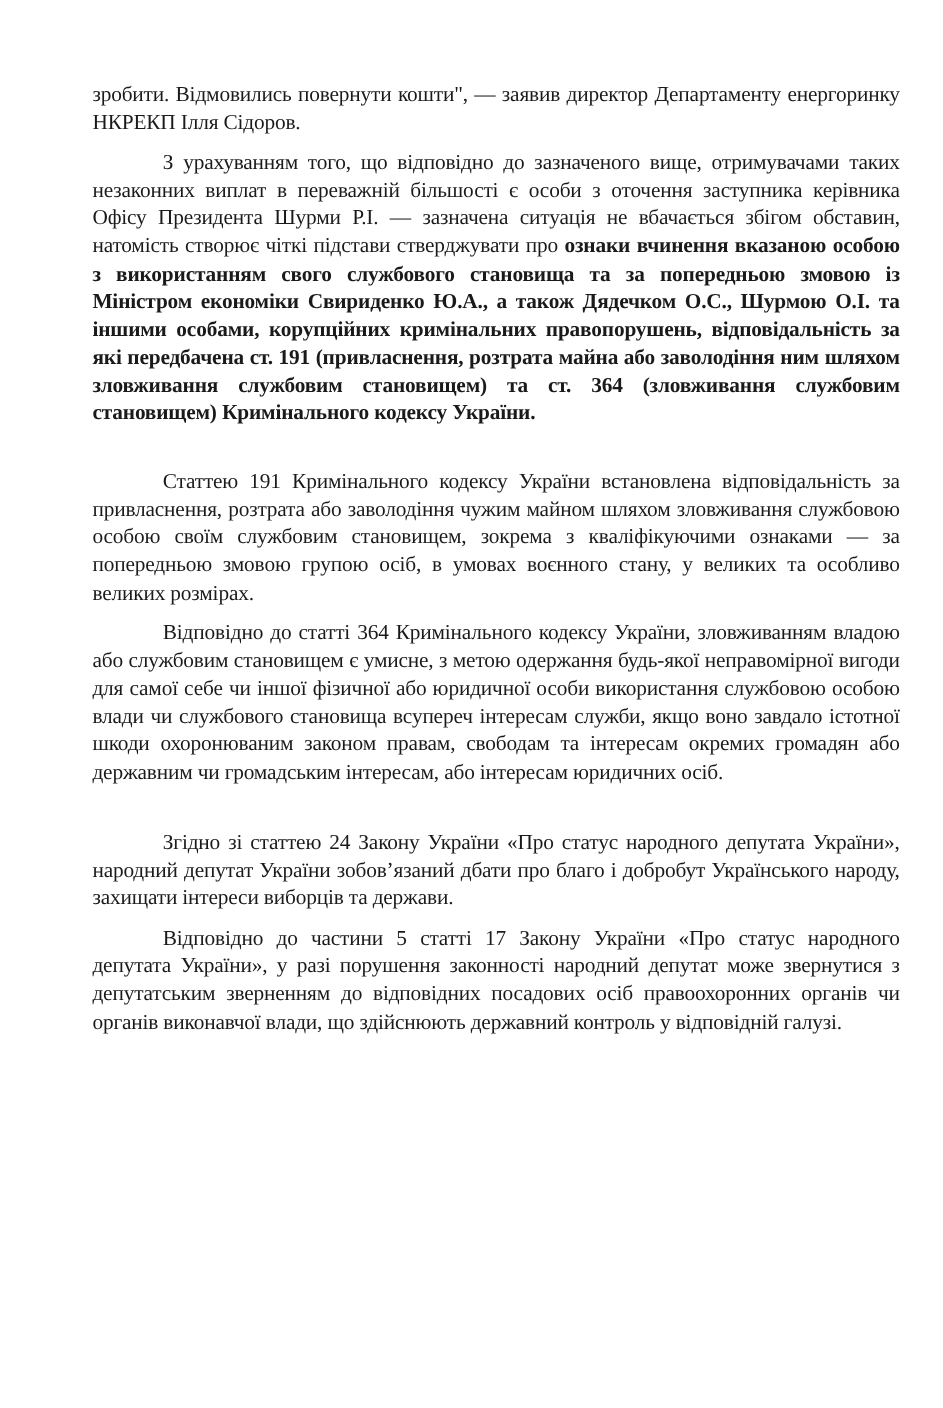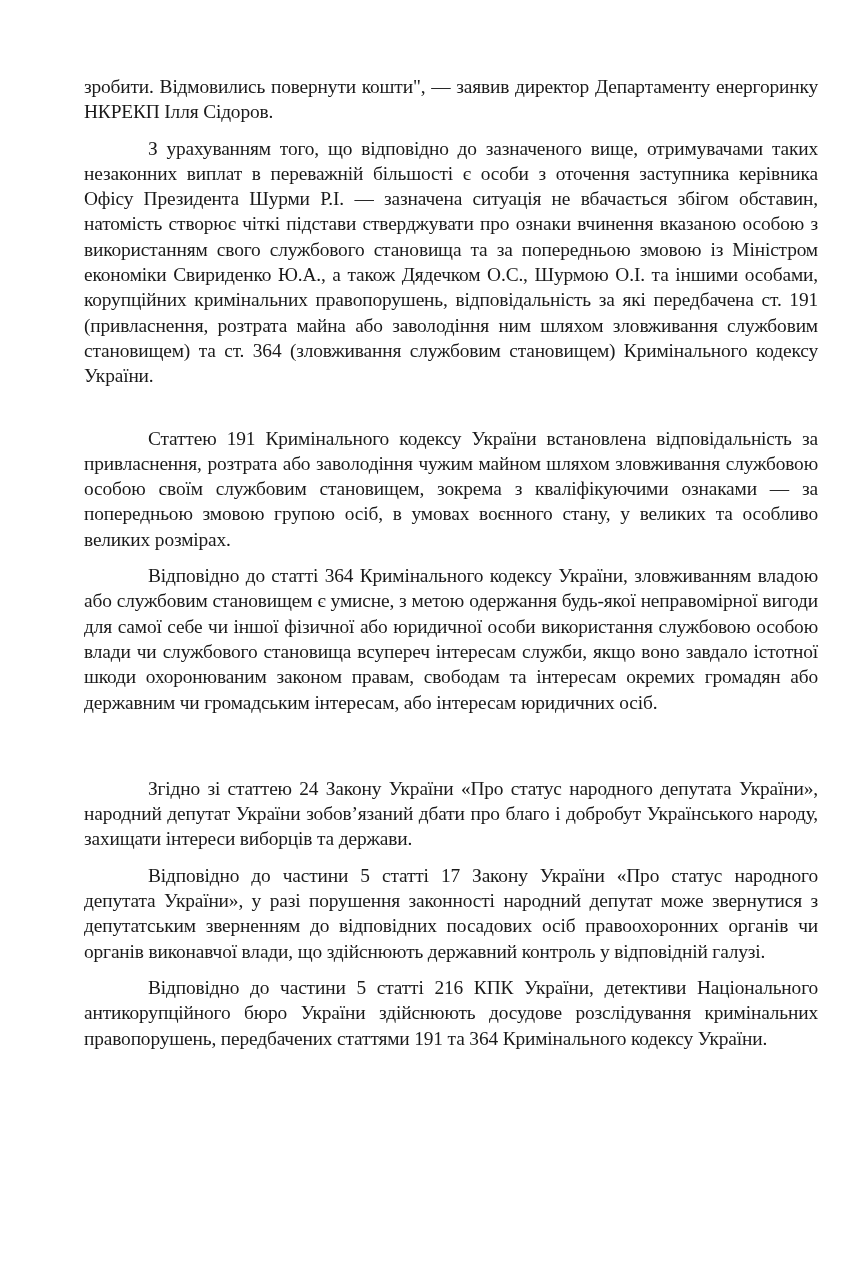--- a/index.html
+++ b/index.html
@@ -31,39 +31,38 @@
     text-align: justify;
     hyphens: none;
   }
   .para.noindent {
     text-indent: 0;
   }
   .para.gap-before {
     margin-top: 37px;
   }
   .para.gap-before-lg {
-    margin-top: 61px;
+    margin-top: 39px;
   }
   .bold {
-    font-weight: normal;
+    font-weight: bold;
   }
 </style>
 </head>
 <body>
 
 <div class="page">
 
   <p class="para noindent">зробити. Відмовились повернути кошти", — заявив директор Департаменту енергоринку НКРЕКП Ілля Сідоров.</p>
 
   <p class="para"><span>З урахуванням того, що відповідно до зазначеного вище, отримувачами таких незаконних виплат в переважній більшості є особи з оточення заступника керівника Офісу Президента Шурми Р.І. — зазначена ситуація не вбачається збігом обставин, натомість створює чіткі підстави стверджувати про </span><span class="bold">ознаки вчинення вказаною особою з використанням свого службового становища та за попередньою змовою із Міністром економіки Свириденко Ю.А., а також Дядечком О.С., Шурмою О.І. та іншими особами, корупційних кримінальних правопорушень, відповідальність за які передбачена ст. 191 (привласнення, розтрата майна або заволодіння ним шляхом зловживання службовим становищем) та ст. 364 (зловживання службовим становищем) Кримінального кодексу України.</span></p>
 
   <p class="para gap-before">Статтею 191 Кримінального кодексу України встановлена відповідальність за привласнення, розтрата або заволодіння чужим майном шляхом зловживання службовою особою своїм службовим становищем, зокрема з кваліфікуючими ознаками — за попередньою змовою групою осіб, в умовах воєнного стану, у великих та особливо великих розмірах.</p>
 
   <p class="para">Відповідно до статті 364 Кримінального кодексу України, зловживанням владою або службовим становищем є умисне, з метою одержання будь-якої неправомірної вигоди для самої себе чи іншої фізичної або юридичної особи використання службовою особою влади чи службового становища всупереч інтересам служби, якщо воно завдало істотної шкоди охоронюваним законом правам, свободам та інтересам окремих громадян або державним чи громадським інтересам, або інтересам юридичних осіб.</p>
 
   <p class="para gap-before-lg">Згідно зі статтею 24 Закону України «Про статус народного депутата України», народний депутат України зобов’язаний дбати про благо і добробут Українського народу, захищати інтереси виборців та держави.</p>
 
   <p class="para">Відповідно до частини 5 статті 17 Закону України «Про статус народного депутата України», у разі порушення законності народний депутат може звернутися з депутатським зверненням до відповідних посадових осіб правоохоронних органів чи органів виконавчої влади, що здійснюють державний контроль у відповідній галузі.</p>
 
 
-  <p class="para">Відповідно до частини 5 статті 216 КПК України, детективи Національного антикорупційного бюро України здійснюють досудове розслідування кримінальних правопорушень, передбачених статтями 191 та 364 Кримінального кодексу України.</p>
 
 </div>
 
 </body></html>

